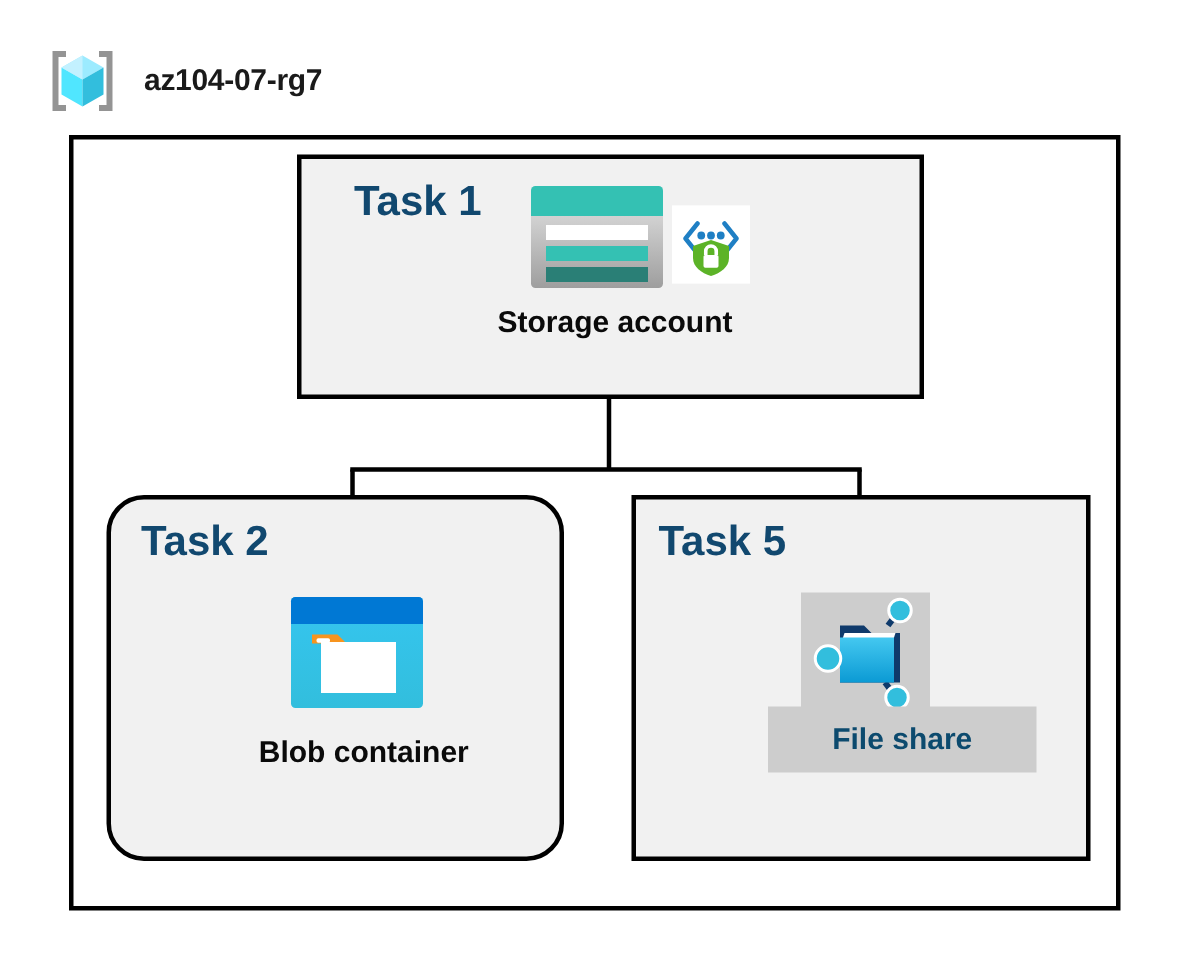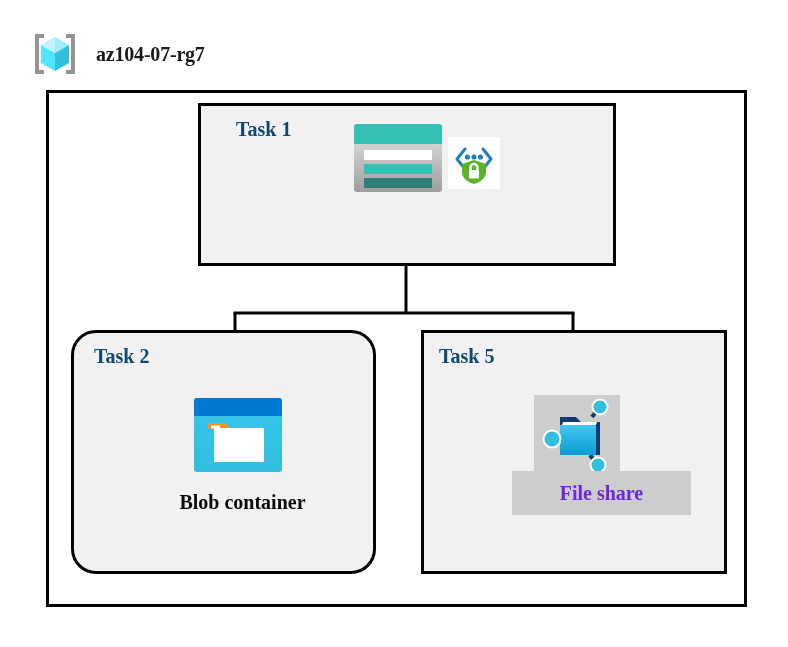--- a/index.html
+++ b/index.html
@@ -13,21 +13,20 @@
     background: #ffffff;
     font-family: "Liberation Sans", sans-serif;
     overflow: hidden;
     position: relative;
   }
   #canvas {
     position: absolute;
     left: 0; top: 0;
     width: 772px;
     height: 647px;
-    font-family: Liberation Serif, serif;
   }
 
   
   #rg-header {
     position: absolute;
     left: 30px;
     top: 28px;
     width: 340px;
     height: 52px;
     display: flex;
@@ -66,21 +65,21 @@
     background: #f1f1f1;
     border: 3px solid #000000;
     box-sizing: border-box;
   }
   #task1-box { left: 198px; top: 103px; width: 418px; height: 163px; }
   #task2-box { left: 71px;  top: 330px; width: 305px; height: 244px; border-radius: 25px; }
   #task3-box { left: 421px; top: 330px; width: 306px; height: 244px; }
 
   .task-label {
     position: absolute;
-    font-size: 20px;
+    font-size: 28px;
     font-weight: bold;
     color: #11486f;
     white-space: nowrap;
   }
   #task1-label { left: 35px; top: 12px; }
   #task2-label { left: 20px; top: 12px; }
   #task3-label { left: 15px; top: 12px; }
 
   .node-label {
     position: absolute;
@@ -148,21 +147,21 @@
     height: 44px;
     background: #cdcdcd;
     display: flex;
     align-items: center;
     justify-content: center;
   }
   #fileshare-label {
     position: static;
     font-size: 20px;
     font-weight: bold;
-    color: #6d28d9;
+    color: #0c4a6e;
     white-space: nowrap;
   }
 </style>
 </head>
 <body>
 
 <div id="canvas">
 
   <div id="rg-header">
     <div id="rg-icon">
@@ -237,20 +236,21 @@
         <circle cx="32.5" cy="20" r="2.6" fill="#1f7fc4"></circle>
 
         <path d="M26 23 L38 27 V35 C38 41 32.5 45 26 47 C19.5 45 14 41 14 35 V27 Z" fill="#5cb327"></path>
 
         <path d="M22.5 33 V30.5 A3.5 3.5 0 0 1 29.5 30.5 V33" fill="none" stroke="#ffffff" stroke-width="2.4"></path>
 
         <rect x="21" y="33" width="10" height="8.5" rx="1.2" fill="#ffffff"></rect>
       </svg>
     </div>
 
+    <div class="node-label" style="left:0; top:98px; width:418px;">Storage account</div>
   </div>
 
   <div id="task2-box" class="task-box">
     <div id="task2-label" class="task-label">Task 2</div>
 
     <div id="blob-icon">
       <svg width="92" height="78" viewBox="0 0 92 78" xmlns="http://www.w3.org/2000/svg">
         <defs>
           <linearGradient id="blobBody" x1="0" y1="0" x2="0" y2="1">
             <stop offset="0%" stop-color="#35c6f0"></stop>
@@ -262,21 +262,21 @@
 
         <path d="M5 2 H87 A3 3 0 0 1 90 5 V20 H2 V5 A3 3 0 0 1 5 2 Z" fill="#0078d4"></path>
 
         <path d="M16 27 H33 L39 33 H16 Z" fill="#f7941e"></path>
         <rect x="19" y="29.5" width="9" height="3" rx="1.2" fill="#ffffff"></rect>
 
         <rect x="22" y="32" width="50" height="34" fill="#ffffff"></rect>
       </svg>
     </div>
 
-    <div class="node-label" style="left:16px; top:158px; width:305px;">Blob container</div>
+    <div class="node-label" style="left:0; top:158px; width:305px;padding-left:16px;">Blob container</div>
   </div>
 
   <div id="task3-box" class="task-box">
     <div id="task3-label" class="task-label">Task 5</div>
 
     <div id="fileshare-icon-hl">
       <div id="fileshare-icon">
         <svg width="86" height="84" viewBox="0 0 86 84" xmlns="http://www.w3.org/2000/svg">
           <defs>
             <linearGradient id="folderGrad" x1="0" y1="0" x2="0" y2="1">

